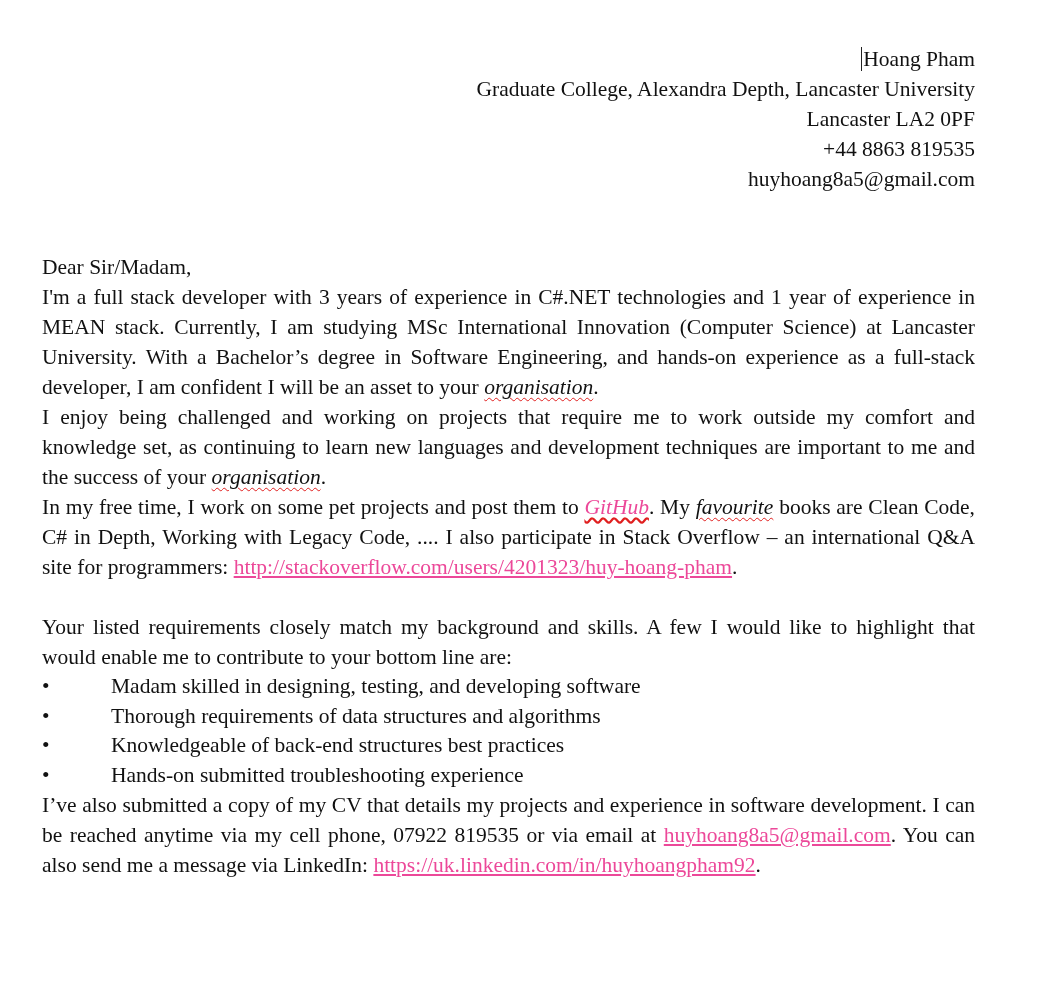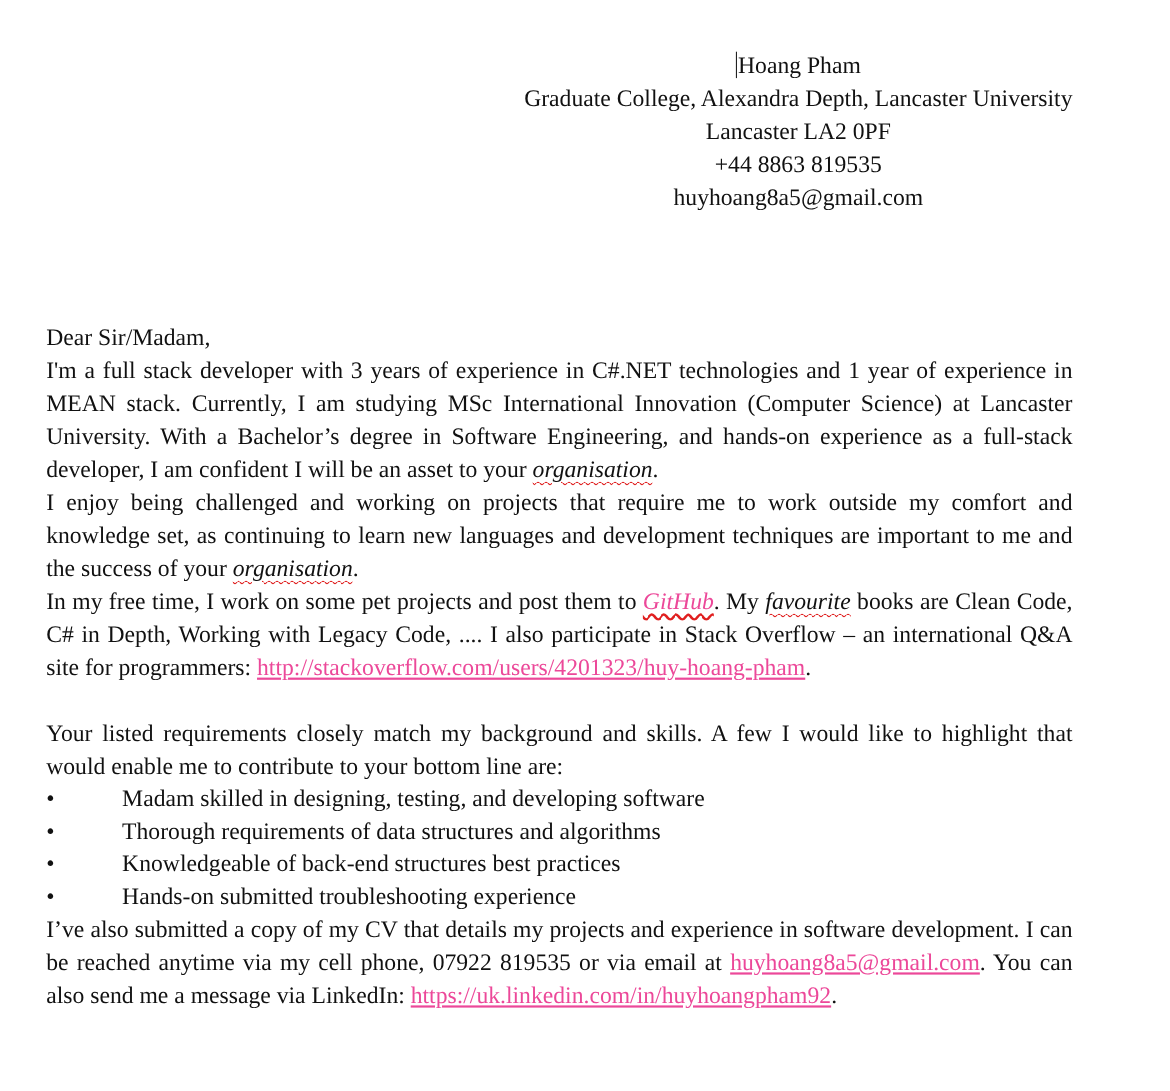--- a/index.html
+++ b/index.html
@@ -6,29 +6,28 @@
   body {
     width: 1064px; height: 992px; overflow: hidden; position: relative;
     font-family: "Liberation Serif", "DejaVu Serif", serif;
     color: #111111;
     font-size: 21.5px;
   }
   .header {
     position: absolute; right: 89px; top: 44px;
     text-align: right; line-height: 30px;
   }
-  .header div { white-space: nowrap; text-align: center; }
+  .header div { white-space: nowrap; }
   .cursor {
     display: inline-block; width: 1px; height: 24px; background: #222;
     vertical-align: -5px; margin-right: 1px;
   }
   .body {
     position: absolute; left: 42px; top: 252px; width: 933px;
     line-height: 30px;
-    margin-top: 40px;
   }
   .para { text-align: justify; text-align-last: left; margin: 0; }
   .blank { height: 30px; }
   a.link { color: #ec4899; text-decoration: underline; }
   .spell {
     text-decoration: underline wavy #e02020;
     text-decoration-thickness: 1px;
     text-underline-offset: 3px;
     font-style: italic;
   }

